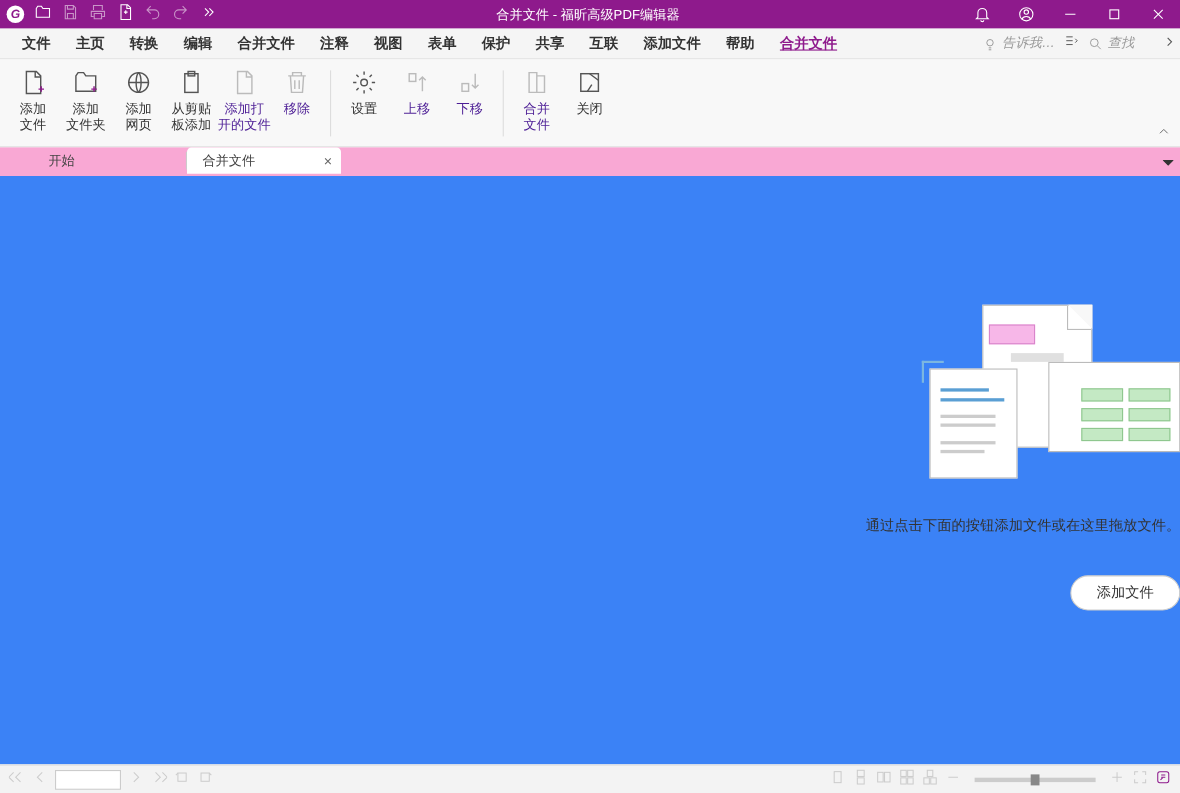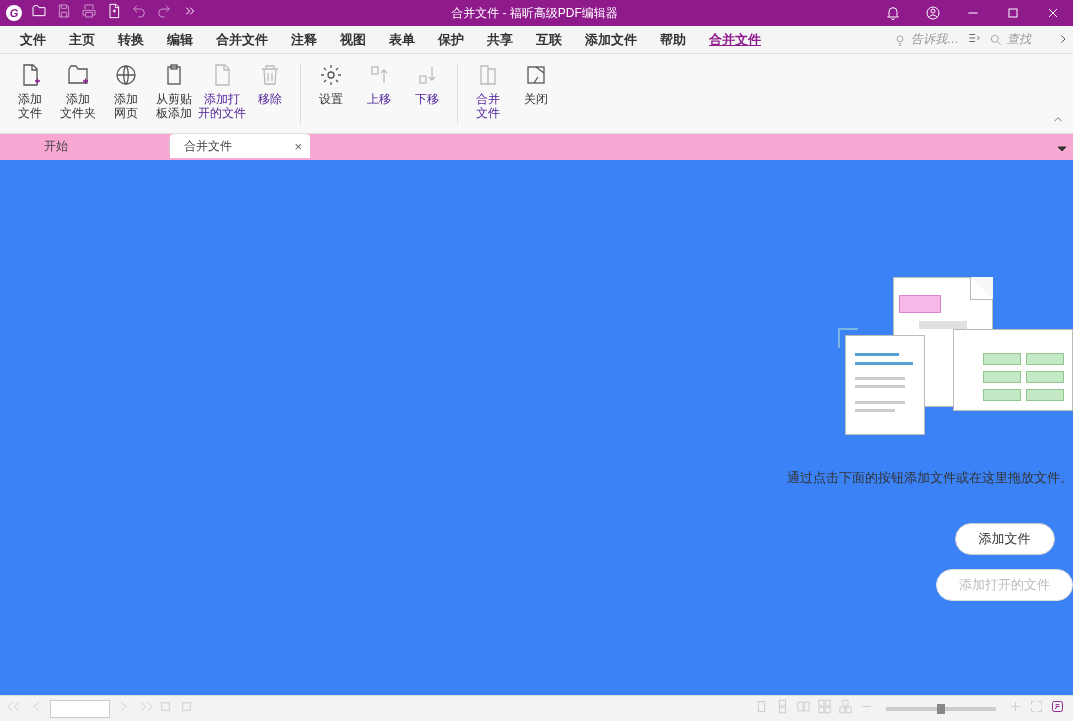--- a/index.html
+++ b/index.html
@@ -310,21 +310,20 @@
     <div class="grey-line" style="left:22px; top:100px; width:50px;"></div>
     <div class="grey-line" style="left:22px; top:108px; width:50px;"></div>
     <div class="grey-line" style="left:22px; top:124px; width:50px;"></div>
     <div class="grey-line" style="left:22px; top:132px; width:40px;"></div>
   </div>
   <div class="content-text">
     <div>通过点击下面的按钮添加文件或在这里拖放文件。</div>
   </div>
   <div class="content-buttons">
     <button class="pill-btn">添加文件</button>
-    <button class="pill-btn disabled">添加打开的文件</button>
   </div>
 </div>
 
 <div class="statusbar">
   <span class="faded"><svg viewBox="0 0 24 24">
         <path d="M17 5l-7 7 7 7 M7 5l-7 7 7 7"></path>
       </svg></span>
   <span class="faded"><svg viewBox="0 0 24 24">
         <path d="M15 5l-7 7 7 7"></path>
       </svg></span>

